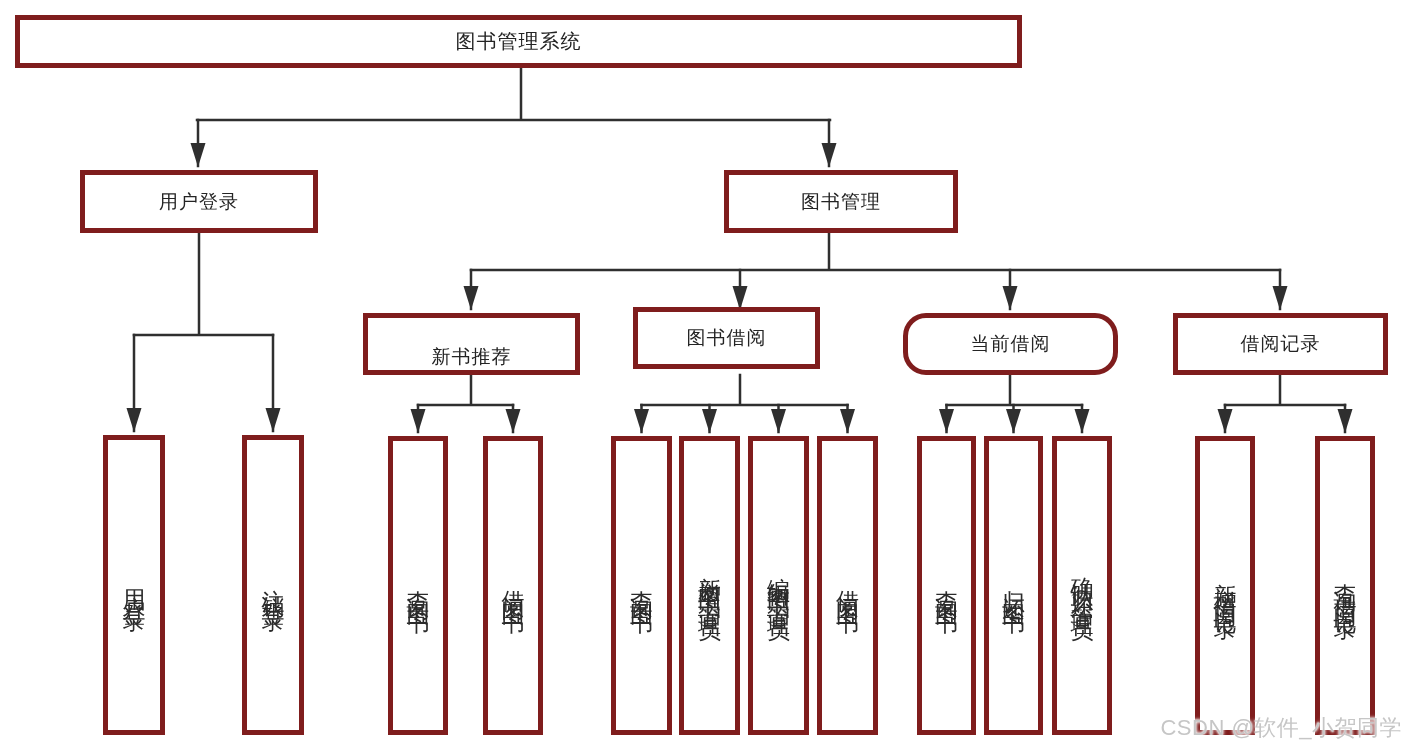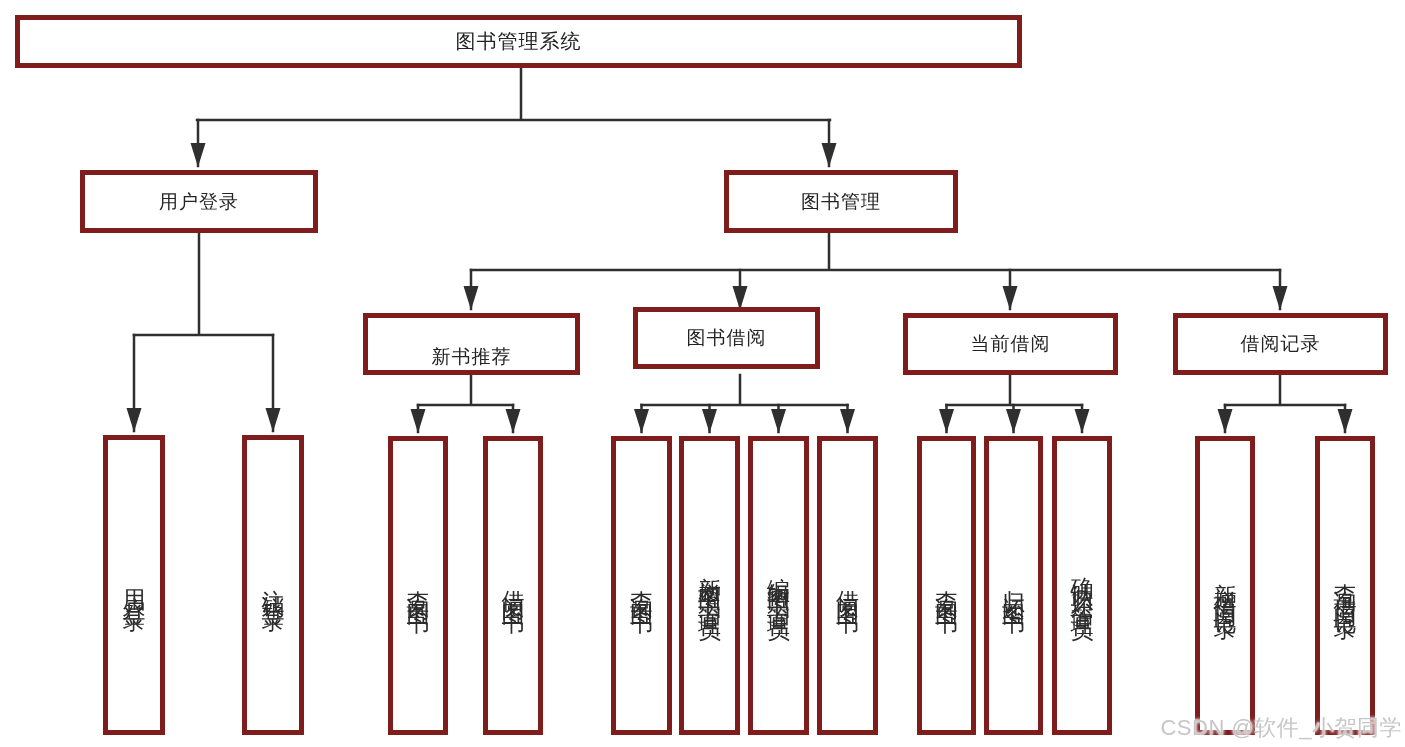--- a/index.html
+++ b/index.html
@@ -109,21 +109,21 @@
   <div class="node h" style="left:712px; top:170px; width:234px; height:63px;margin-left:12px;">
     <span>图书管理</span>
   </div>
 
   <div class="node h" style="left:363px; top:313px; width:217px; height:62px;align-items:flex-end;">
     <span>新书推荐</span>
   </div>
   <div class="node h" style="left:633px; top:307px; width:187px; height:62px;text-align:right;">
     <span>图书借阅</span>
   </div>
-  <div class="node h" style="left:903px; top:313px; width:215px; height:62px;">
+  <div class="node h" style="left:903px; top:313px; width:215px; height:62px;border-radius:23px;">
     <span>当前借阅</span>
   </div>
   <div class="node h" style="left:1173px; top:313px; width:215px; height:62px;">
     <span>借阅记录</span>
   </div>
 
   <div class="node v" style="left:103px; top:435px; width:62px; height:300px;">
     <span>用户登录</span>
   </div>
   <div class="node v" style="left:242px; top:435px; width:62px; height:300px;">

